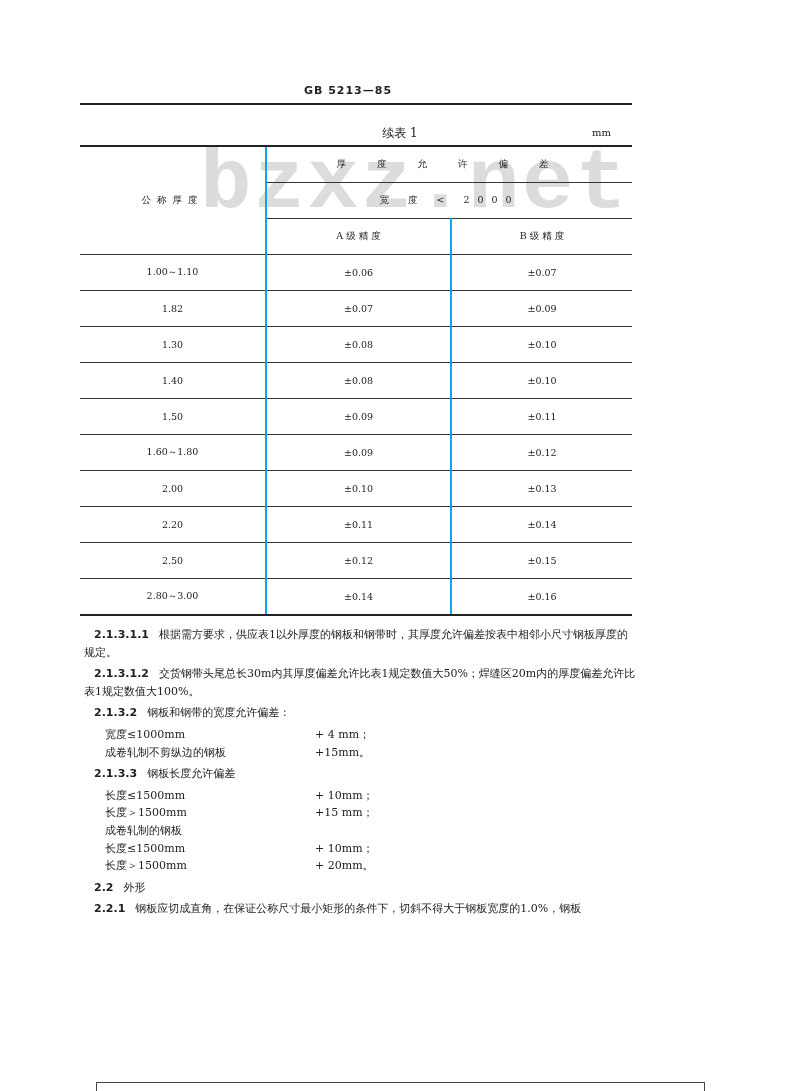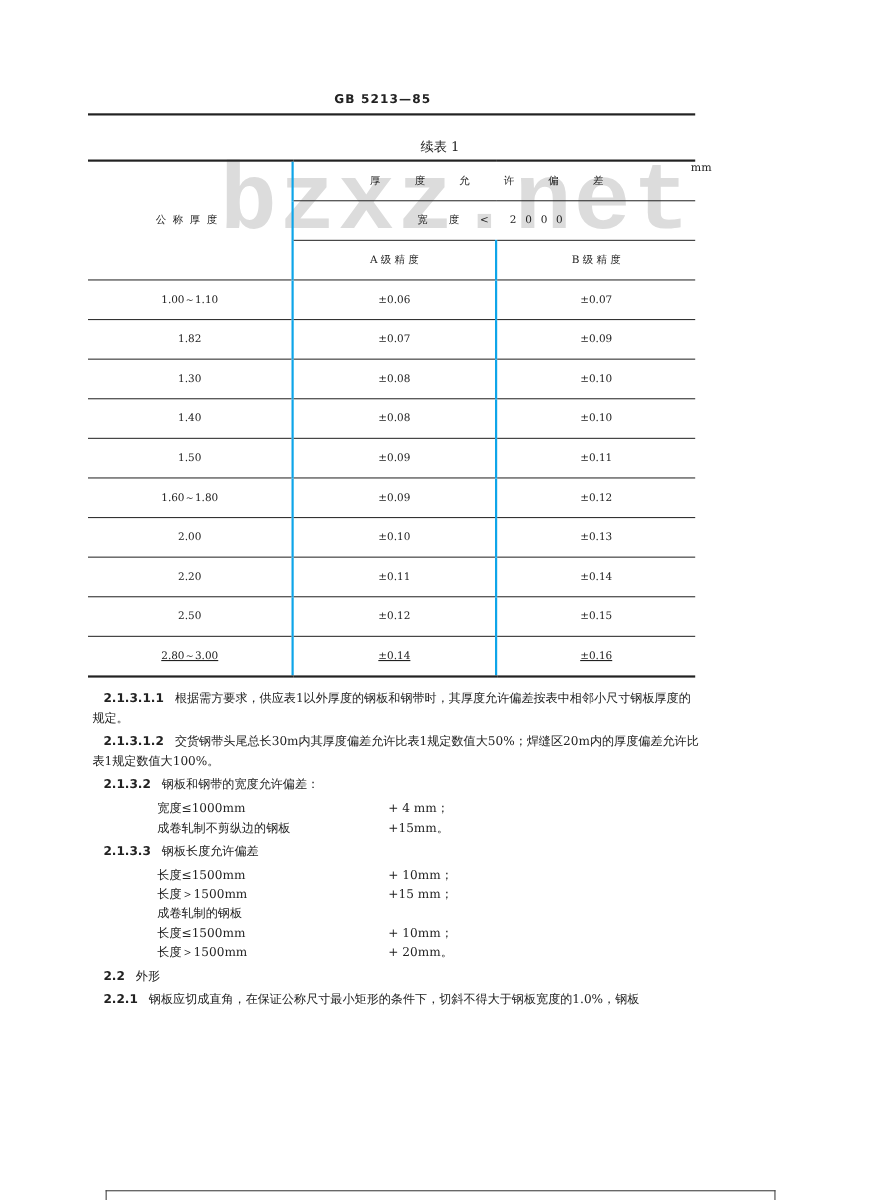--- a/index.html
+++ b/index.html
@@ -3,37 +3,37 @@
 <meta charset="utf-8">
 <style>
   html, body { margin: 0; padding: 0; background: #ffffff; }
   body { width: 800px; height: 1091px; position: relative; overflow: hidden;
          font-family: "DejaVu Serif", "Liberation Serif", serif; color: #222; }
   .std-header { position: absolute; left: 0; top: 84px; width: 696px; text-align: center;
                 font-family: "DejaVu Sans", sans-serif; font-weight: bold; font-size: 11px;
                 letter-spacing: 1px; color: #222; }
   .header-rule { position: absolute; left: 80px; top: 103px; width: 552px; height: 2px; background: #222; }
   .table-caption { position: absolute; left: 0; top: 125px; width: 800px; text-align: center; font-size: 12px; }
-  .unit-label { position: absolute; left: 628px; top: 127px; font-size: 10px; margin-top: 20px; }
+  .unit-label { position: absolute; left: 592px; top: 127px; font-size: 10px; }
   .watermark { position: absolute; left: 200px; top: 135px; font-family: Liberation Mono, monospace;
                font-weight: bold; font-size: 86px; color: #dcdcdc; letter-spacing: 2px; z-index: 0; }
   table.tol { position: absolute; left: 80px; top: 145px; width: 552px; border-collapse: collapse;
               font-size: 9.5px; z-index: 1; }
   table.tol td { text-align: center; padding: 0; border-bottom: 1px solid #333; }
   table.tol tr.top td { border-top: 2px solid #222; }
   .vcol { border-left: 2px solid #0ea5e9; }
   .hdr-row td { height: 35px; }
   .data-row td { height: 35px; }
-  tr.last td { border-bottom: 2px solid #222; text-decoration: underline; }
+  tr.last td { border-bottom: 2px solid #222; }
   .spread-sm { letter-spacing: 6px; }
   .body-text { position: absolute; left: 80px; top: 622px; width: 560px; font-size: 11px; line-height: 17.6px; }
   .para { margin: 4px; text-indent: 10px; }
   .clause { font-family: "DejaVu Sans", sans-serif; font-weight: bold; margin-right: 10px; }
   .item { display: flex; margin-left: 25px; }
-  .item .k { width: 210px; margin-left: 38px; }
+  .item .k { width: 210px; }
   .footer-box { position: absolute; left: 96px; top: 1082px; width: 607px; height: 20px;
                 border: 1px solid #444; border-bottom: none; }
 </style>
 </head>
 <body>
 
 <div class="std-header">GB 5213—85</div>
 <div class="header-rule"></div>
 <div class="watermark">bzxz.net</div>
 <div class="table-caption">续表 1</div>

